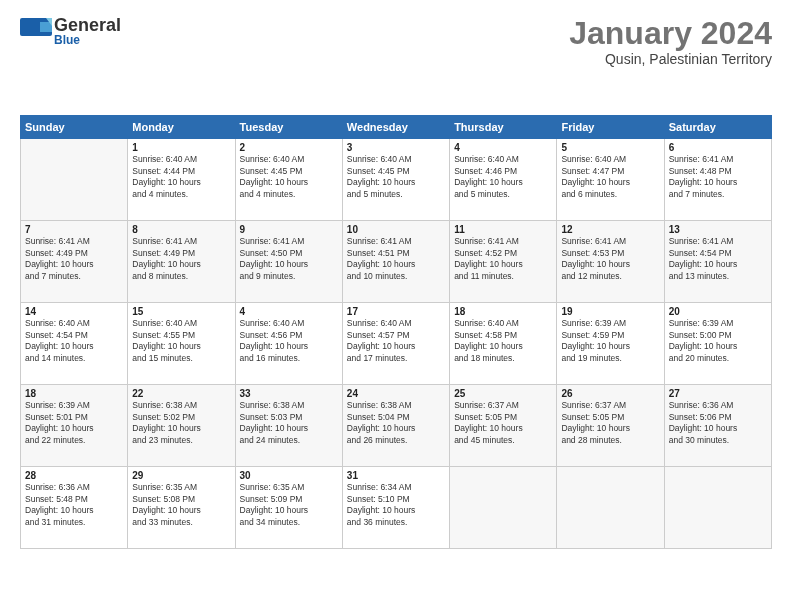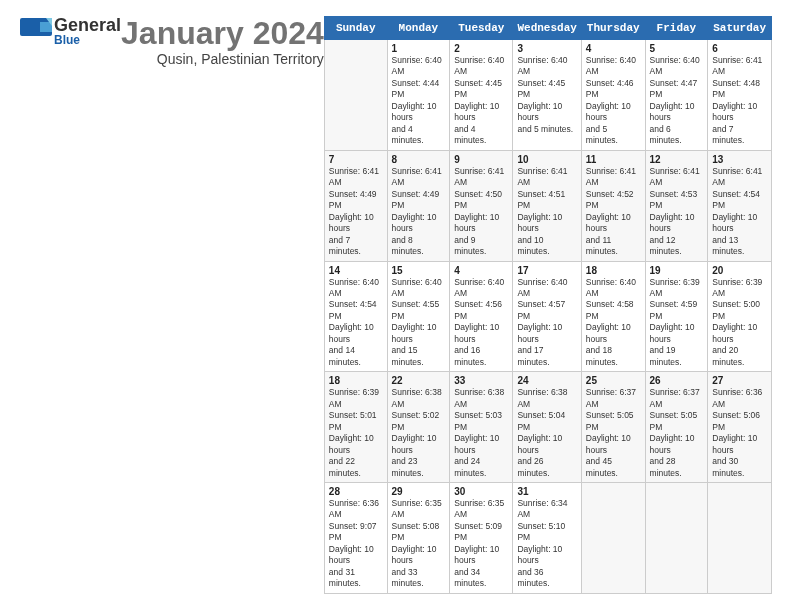--- a/index.html
+++ b/index.html
@@ -8,21 +8,22 @@
       height: 612px;
       font-family: Arial, sans-serif;
       background: #fff;
       overflow: hidden;
     }
     .page {
       width: 792px;
       height: 464px;
       padding: 16px 20px 10px 20px;
       display: flex;
-      flex-direction: row;
+      flex-direction: column;
+      gap: 38px;
     }
     .header {
       display: flex;
       justify-content: space-between;
       align-items: flex-start;
       margin-bottom: 10px;
     }
     .logo {
       display: flex;
       flex-direction: column;
@@ -50,25 +51,24 @@
     .calendar {
       width: 100%;
       border-collapse: collapse;
       flex: 1;
       font-size: 9.5px;
     }
     .calendar thead th {
       background: #2b6cb0;
       color: #fff;
       padding: 5px 4px;
-      text-align: center;
+      text-align: left;
       font-size: 11px;
       font-weight: bold;
       border: 1px solid #2b6cb0;
-      font-family: Liberation Mono, monospace;
     }
     .calendar tbody td {
       border: 1px solid #ccc;
       vertical-align: top;
       padding: 3px 4px;
       width: calc(100% / 7);
       height: 82px;
     }
     .day-number {
       font-size: 10px;
@@ -382,21 +382,21 @@
               <div>Daylight: 10 hours</div>
               <div>and 30 minutes.</div>
             </div>
           </td>
         </tr>
         <tr>
           <td>
             <span class="day-number">28</span>
             <div class="day-info">
               <div>Sunrise: 6:36 AM</div>
-              <div>Sunset: 9:07 PM</div>
+              <div>Sunset: 5:48 PM</div>
               <div>Daylight: 10 hours</div>
               <div>and 31 minutes.</div>
             </div>
           </td>
           <td>
             <span class="day-number">29</span>
             <div class="day-info">
               <div>Sunrise: 6:35 AM</div>
               <div>Sunset: 5:08 PM</div>
               <div>Daylight: 10 hours</div>

